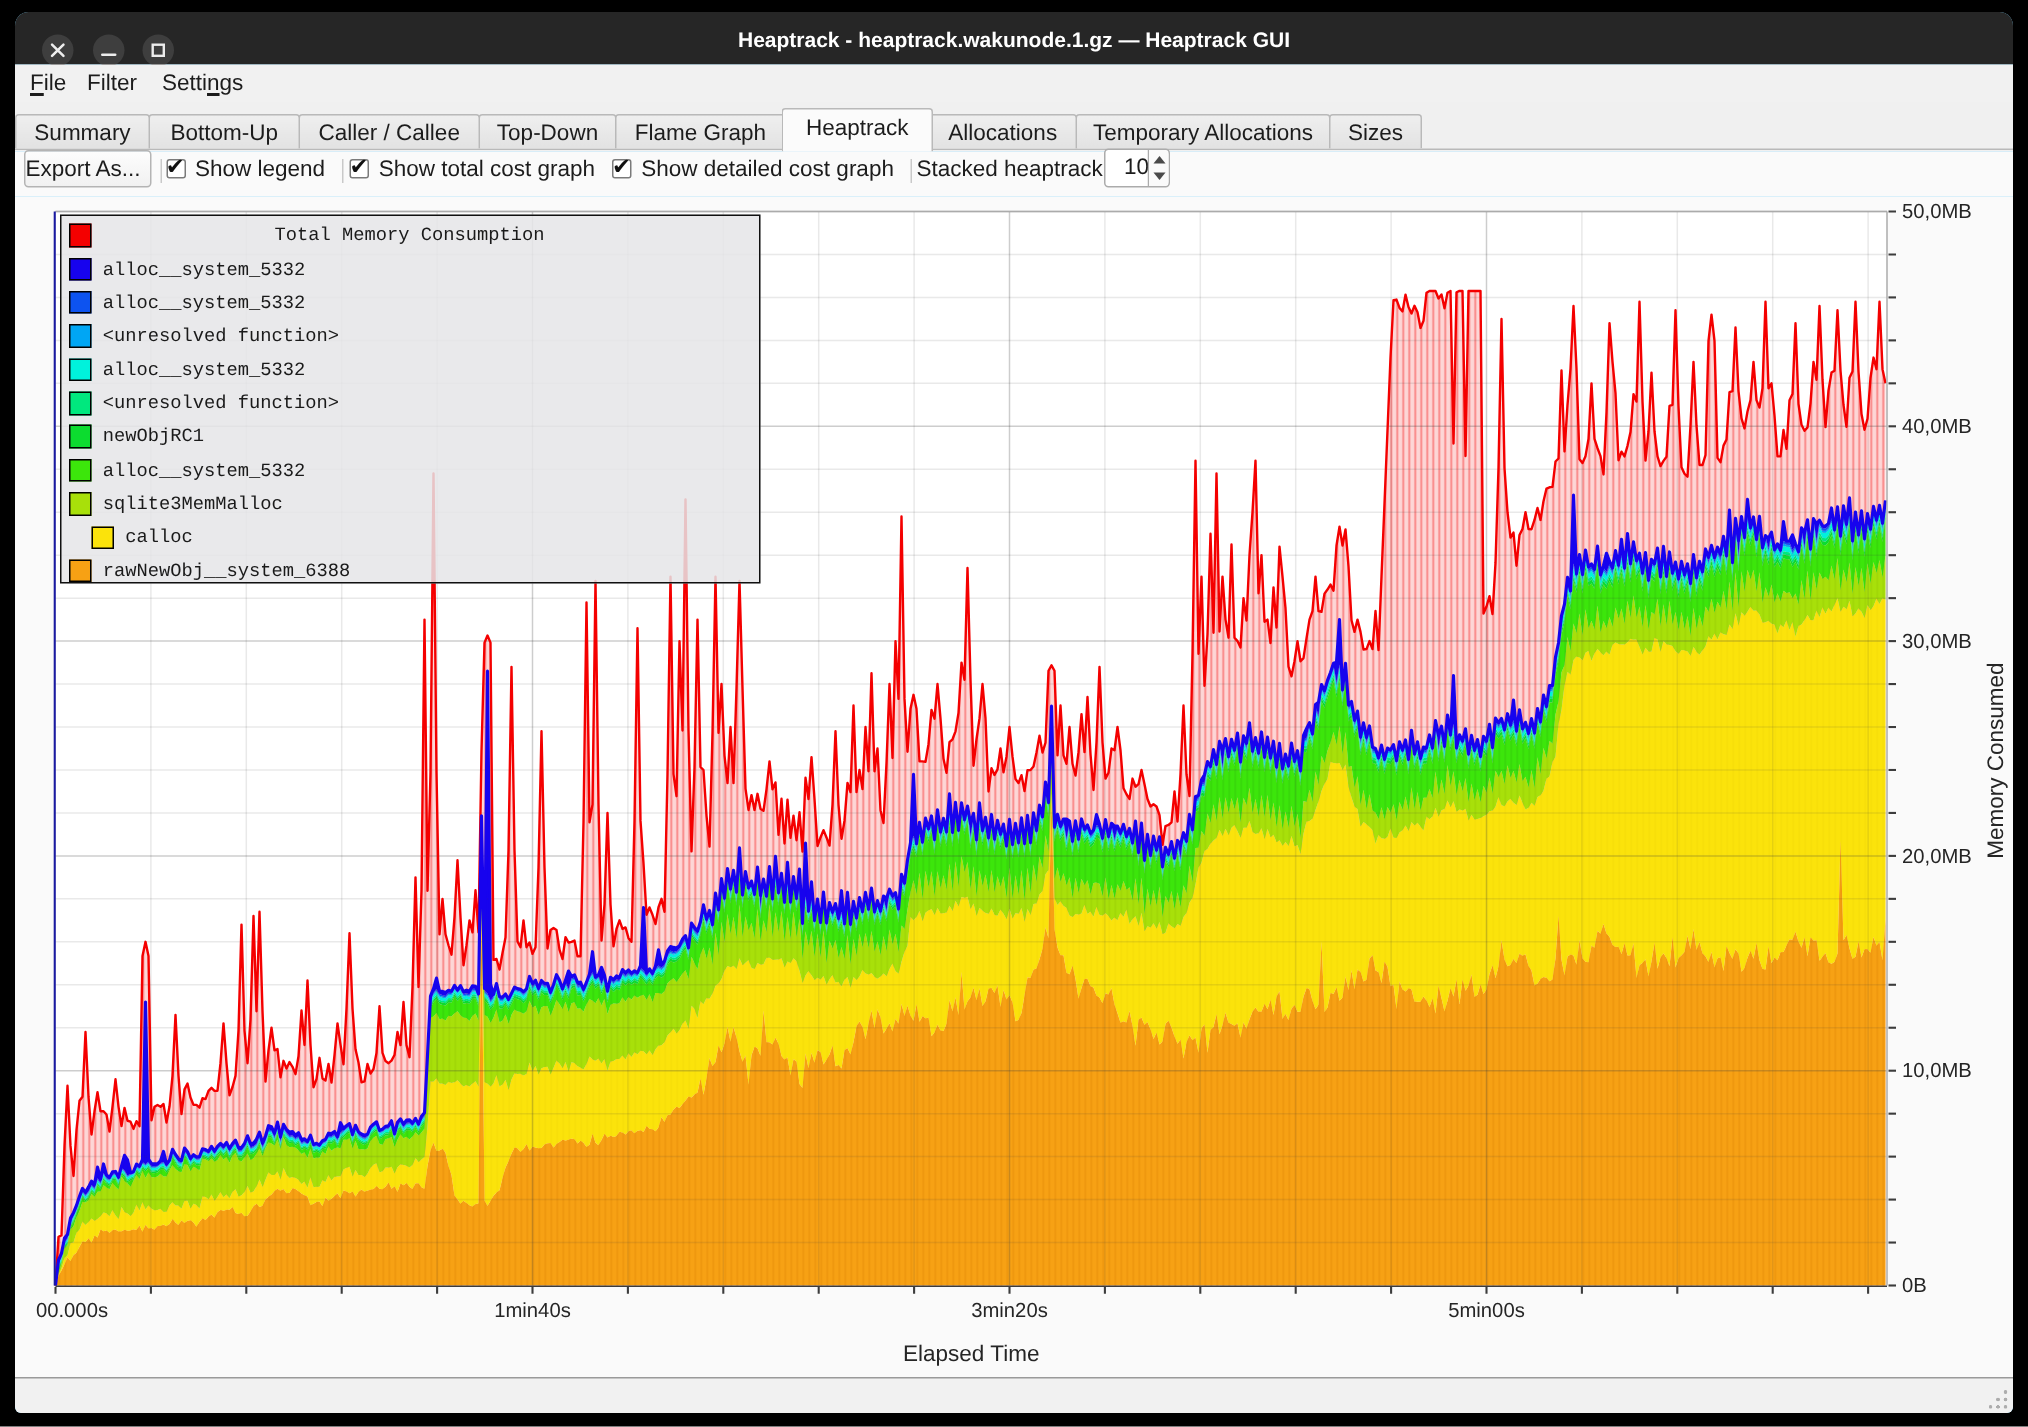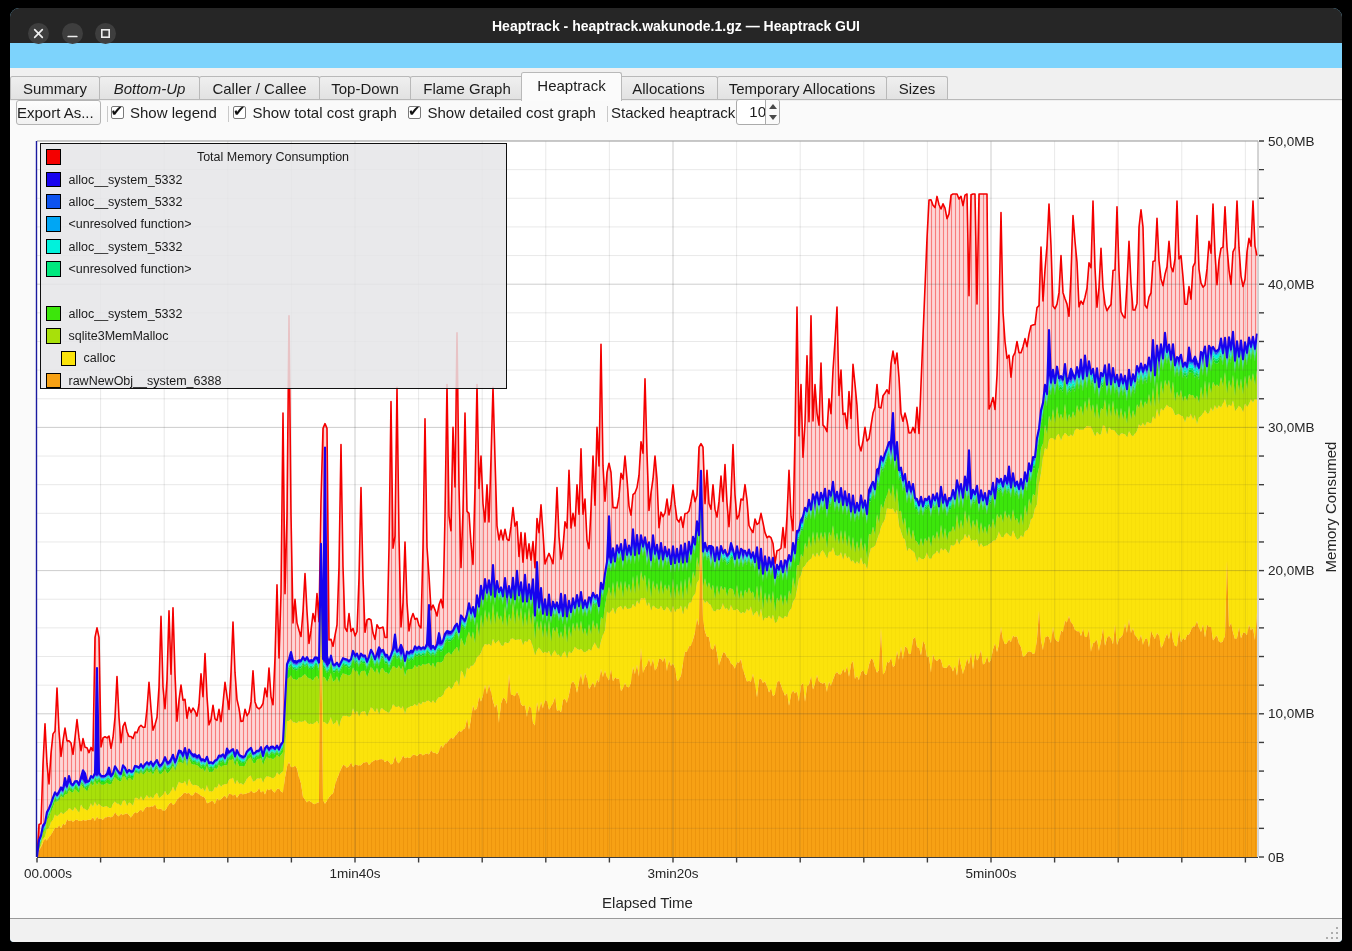--- a/index.html
+++ b/index.html
@@ -55,21 +55,21 @@
   .arrow-down { bottom:4px; border-top:5.5px solid #4A4A4A; }
   
   #chart { position:absolute; left:0; top:123px; width:1332px; height:786.5px; background:#FAFAFA; }
   #plot-svg { position:absolute; left:0; top:0; }
   #legend { position:absolute; left:29.5px; top:12px; width:467px; height:246px;
             background:rgba(229,229,232,0.85); border:1.4px solid #101010; z-index:5; }
   .leg-row { position:absolute; left:0; width:100%; height:22.4px; }
   .leg-swatch { position:absolute; left:5.2px; top:3.2px; width:15.4px; height:15.4px;
                 border:1.6px solid #000; }
   .leg-label { position:absolute; left:28px; top:0; line-height:22.4px; font-size:12.5px;
-               color:#1A1A1A; font-family:Liberation Sans, sans-serif; white-space:pre; }
+               color:#1A1A1A; font-family:Liberation Mono, monospace; white-space:pre; }
   .leg-title { left:0; width:100%; text-align:center; }
   #xlabel { position:absolute; left:27px; width:1221px; top:763px; text-align:center;
             font-size:15px; color:#252525; }
   #ylabel { position:absolute; left:1171px; top:367px; width:300px; height:18px; text-align:center;
             font-size:15px; color:#252525; transform:rotate(-90deg); white-space:nowrap; }
   
   #statusbar { position:absolute; left:0; top:909.5px; width:100%; height:24.5px;
                background:#F1F1F1; border-top:1px solid #9A9A9A; }
   #grip { position:absolute; right:3px; bottom:3px; width:13px; height:13px;
           background:
@@ -96,25 +96,30 @@
         </svg>
     </div>
     <div class="winbtn" style="left:85px">
       <svg width="21" height="21">
           <rect x="6.8" y="6.8" width="7.4" height="7.4" fill="none" stroke="#EDEDED" stroke-width="1.6"></rect>
         </svg>
     </div>
     <div id="win-title">Heaptrack - heaptrack.wakunode.1.gz — Heaptrack GUI</div>
   </div>
 
+  <div id="menubar">
+      <div class="menu-item" style="left: 10px;"><u>F</u>ile</div>
+      <div class="menu-item" style="left: 48px;">Filter</div>
+      <div class="menu-item" style="left: 98px;">Setti<u>n</u>gs</div>
+    </div>
 
   <div id="tabbar">
       <div class="baseline"></div>
       <div class="tab" style="left: 0px; width: 90px;">Summary</div>
-      <div class="tab" style="left: 89px; width: 101px; font-style: italic;">Bottom-Up</div>
+      <div class="tab" style="left: 89px; width: 101px;">Bottom-Up</div>
       <div class="tab" style="left: 189px; width: 121px;">Caller / Callee</div>
       <div class="tab" style="left: 309px; width: 92px;">Top-Down</div>
       <div class="tab" style="left: 400px; width: 114px;">Flame Graph</div>
       <div class="tab selected" style="left: 511px; width: 101px;">Heaptrack</div>
       <div class="tab" style="left: 609px; width: 99px;">Allocations</div>
       <div class="tab" style="left: 707px; width: 170px;">Temporary Allocations</div>
       <div class="tab" style="left: 876px; width: 62px;">Sizes</div>
     </div>
 
   <div id="toolbar">
@@ -313,20 +318,24 @@
           <div class="leg-label">&lt;unresolved function&gt;</div>
         </div>
         <div class="leg-row" style="top: 91.6px;">
           <div class="leg-swatch" style="background: rgb(0, 242, 220);"></div>
           <div class="leg-label">alloc__system_5332</div>
         </div>
         <div class="leg-row" style="top: 113.95px;">
           <div class="leg-swatch" style="background: rgb(0, 232, 126);"></div>
           <div class="leg-label">&lt;unresolved function&gt;</div>
         </div>
+        <div class="leg-row" style="top: 136.3px;">
+          <div class="leg-swatch" style="background: rgb(12, 220, 47);"></div>
+          <div class="leg-label">newObjRC1</div>
+        </div>
         <div class="leg-row" style="top: 158.65px;">
           <div class="leg-swatch" style="background: rgb(60, 230, 11);"></div>
           <div class="leg-label">alloc__system_5332</div>
         </div>
         <div class="leg-row" style="top: 181px;">
           <div class="leg-swatch" style="background: rgb(168, 224, 10);"></div>
           <div class="leg-label">sqlite3MemMalloc</div>
         </div>
         <div class="leg-row" style="top: 203.35px; margin-left: 15px;">
           <div class="leg-swatch" style="background: rgb(251, 227, 11);"></div>

